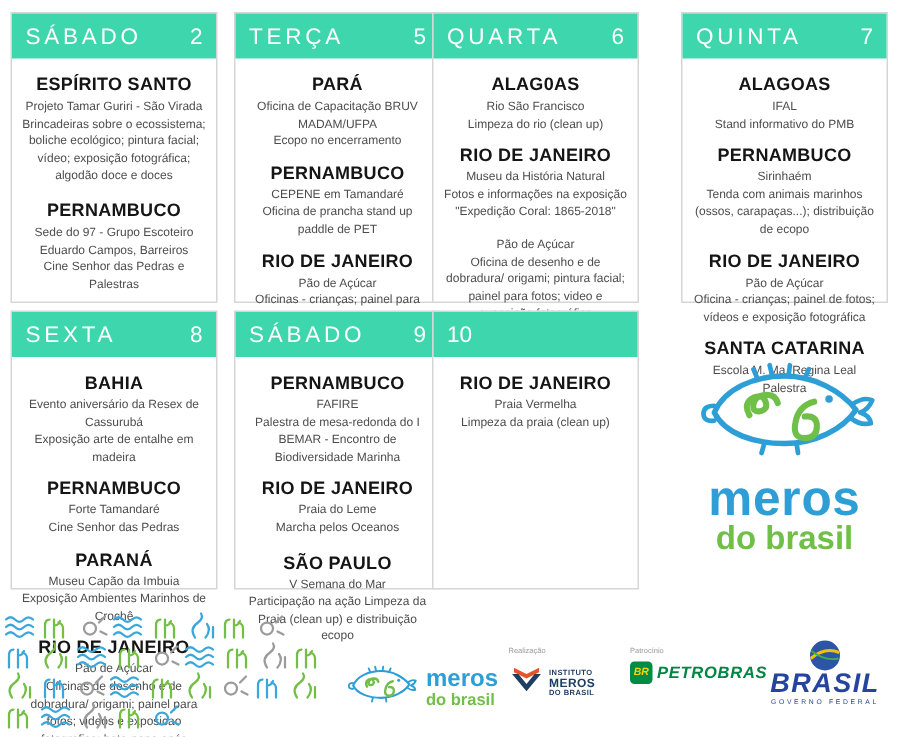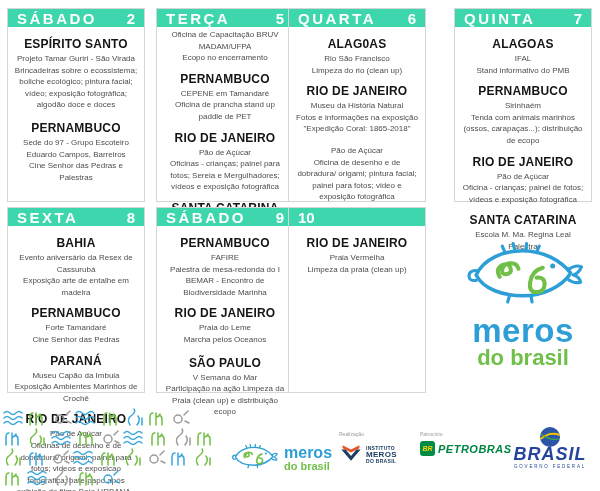--- a/index.html
+++ b/index.html
@@ -1,20 +1,20 @@
 <!DOCTYPE html>
 <html><head>
 <meta charset="utf-8">
 <style>
   html,body{margin:0;padding:0;}
   body{width:600px;height:491px;position:relative;background:#ffffff;
        font-family:"Liberation Sans", sans-serif;overflow:hidden;}
   .card{position:absolute;width:138px;background:#fff;border:1px solid #d6d6d6;box-sizing:border-box;}
-  .card-h{height:18px;background:#3ed6ad;display:flex;justify-content:space-between;align-items:center;
-          padding:0 9px;color:#fff;font-weight:bold;font-size:15px;letter-spacing:2.5px;}
+  .card-h{height:30px;background:#3ed6ad;display:flex;justify-content:space-between;align-items:center;
+          padding:0 9px;color:#fff;font-weight:normal;font-size:15px;letter-spacing:2.5px;}
   .card-h .num{letter-spacing:0;}
   .card-b{padding:2px 5px 6px;text-align:center;}
   .state{font-weight:bold;font-size:12px;color:#151515;margin:8px 0 2px;letter-spacing:0.2px;}
   .gap{margin-top:10px;}
   .ln{font-size:8px;color:#4d4d4d;line-height:1.45;}
   .r1{top:8px;height:194px;}
   .r2{top:207px;height:186px;}
   .c1{left:7px;}  .c2{left:156px;} .c3{left:288px;} .c4{left:454px;}
 
   .biglogo{position:absolute;left:454px;top:238px;width:138px;text-align:center;}
@@ -90,20 +90,21 @@
     <div class="ln">Cine Senhor das Pedras e Palestras</div>
   </div>
 </div>
 
 <div class="card r1 c2">
   <div class="card-h">
     <span>TERÇA</span>
     <span class="num">5</span>
   </div>
   <div class="card-b">
+    <div class="state">PARÁ</div>
     <div class="ln">Oficina de Capacitação BRUV</div>
     <div class="ln">MADAM/UFPA</div>
     <div class="ln">Ecopo no encerramento</div>
     <div class="state">PERNAMBUCO</div>
     <div class="ln">CEPENE em Tamandaré</div>
     <div class="ln">Oficina de prancha stand up paddle de PET</div>
     <div class="state">RIO DE JANEIRO</div>
     <div class="ln">Pão de Açúcar</div>
     <div class="ln">Oficinas - crianças; painel para fotos; Sereia e Mergulhadores; vídeos e exposição fotográfica</div>
     <div class="state">SANTA CATARINA</div>

